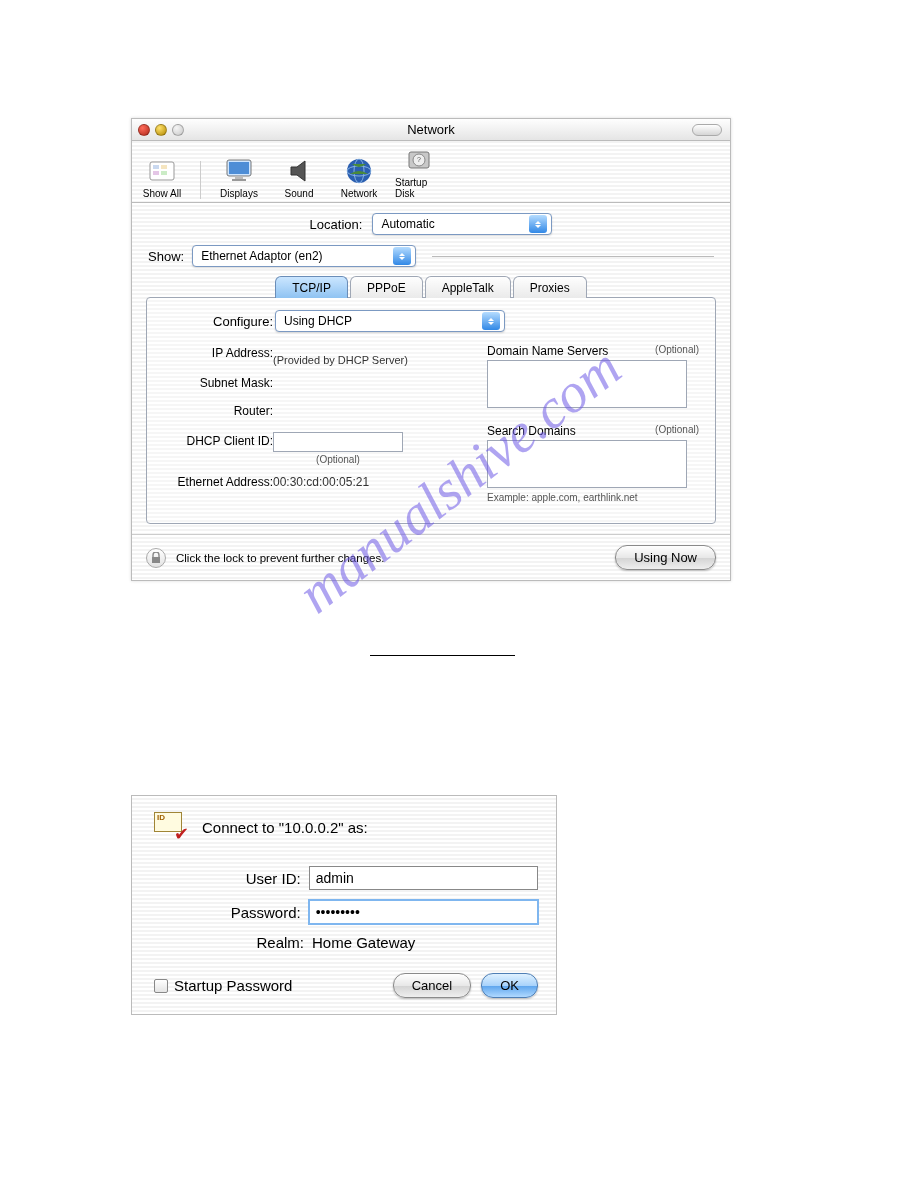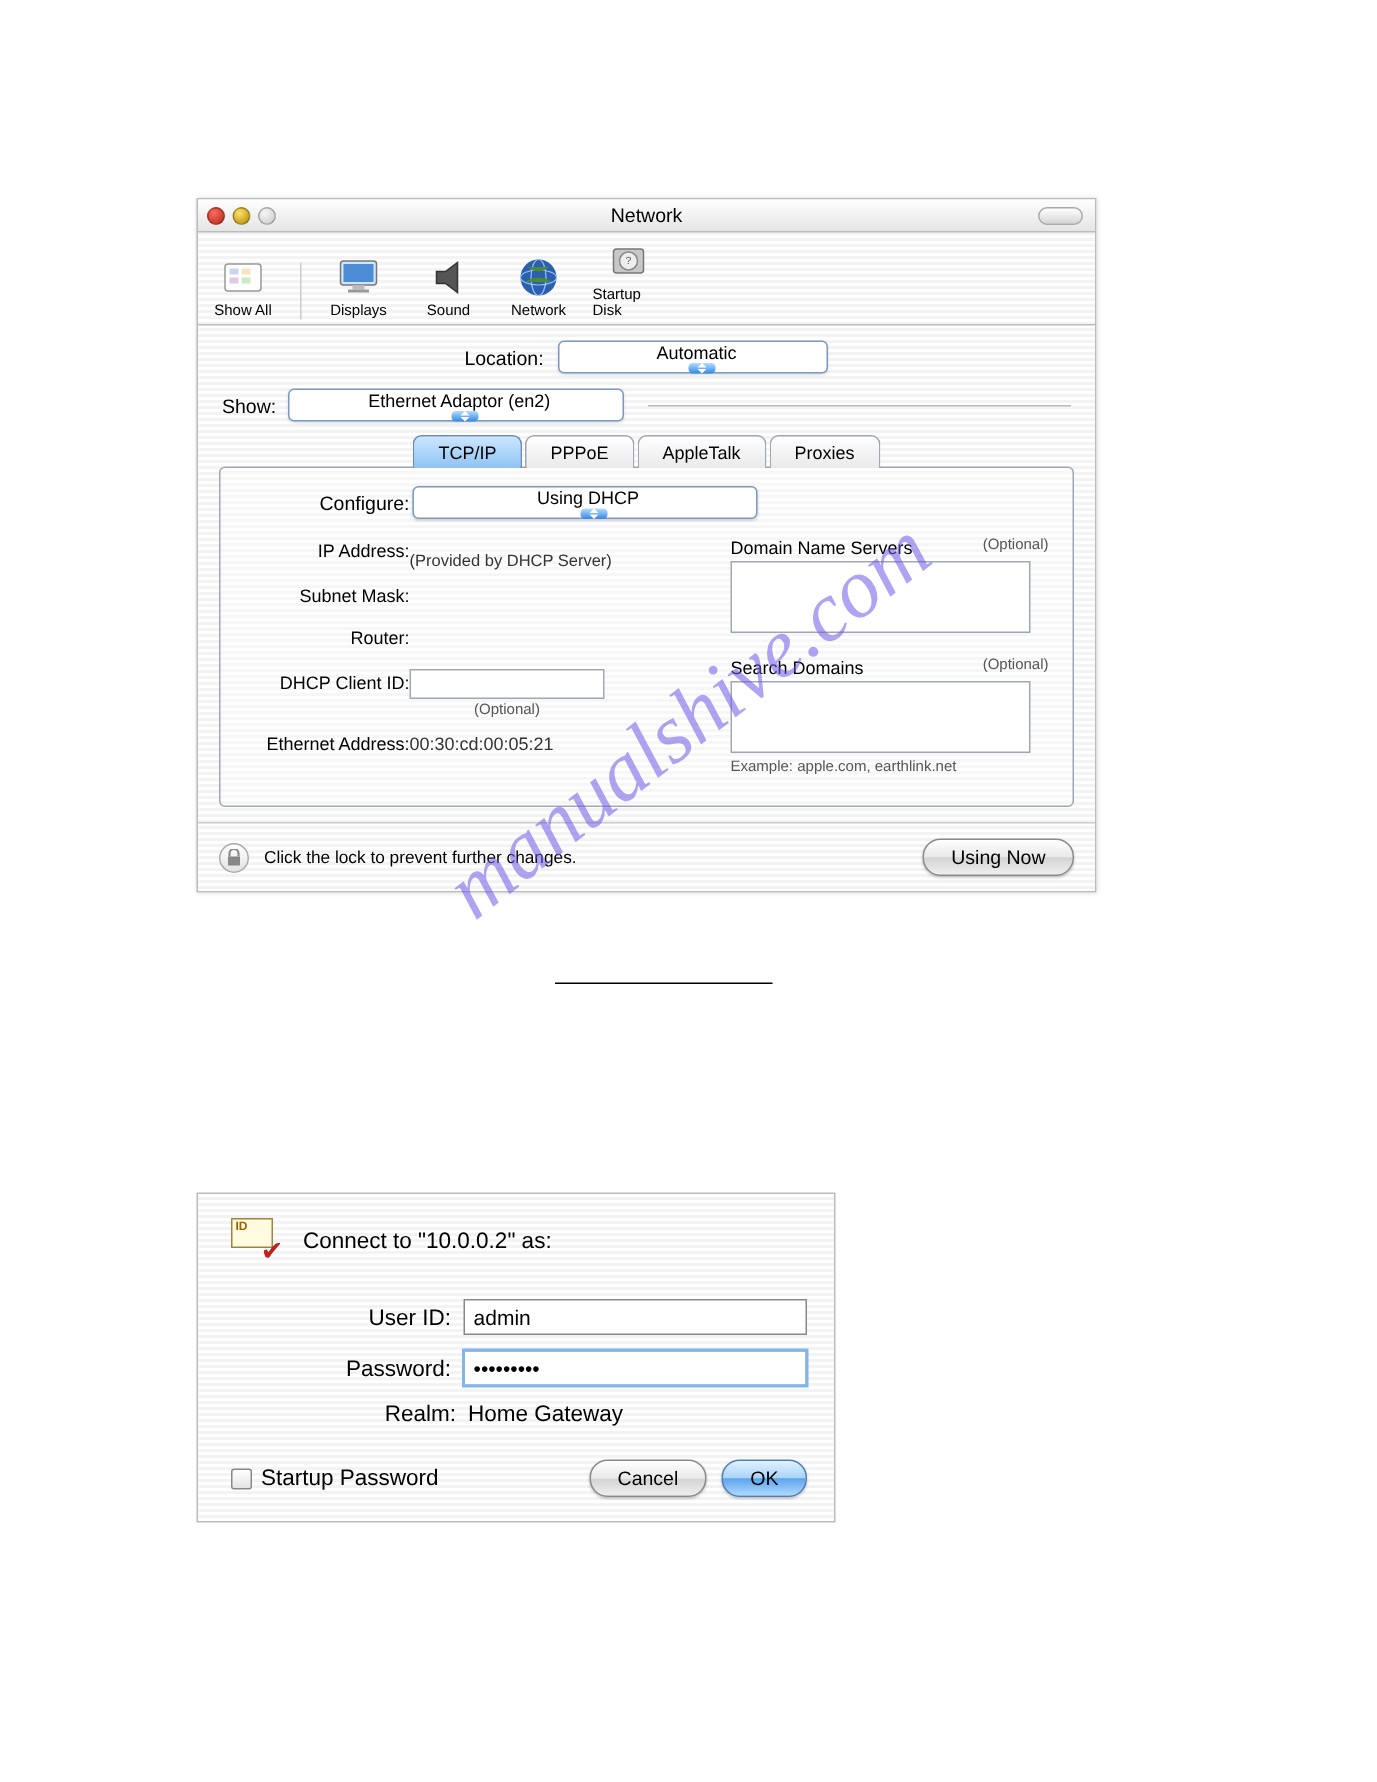--- a/index.html
+++ b/index.html
@@ -21,21 +21,21 @@
     color: rgba(110, 90, 230, 0.55);
     font-style: italic;
     font-weight: 400;
     pointer-events: none;
     z-index: 50;
     font-family: Georgia, "Times New Roman", serif;
   }
   
   .window1 {
     position: absolute;
-    left: 131px; top: 132px;
+    left: 131px; top: 118px;
     width: 600px;
     border: 1px solid #bbb;
     background: repeating-linear-gradient(#fff 0 2px, #f3f3f3 2px 4px);
     box-shadow: 0 0 3px rgba(0,0,0,0.15);
   }
   .titlebar {
     display: flex;
     align-items: center;
     height: 22px;
     background: linear-gradient(#fefefe, #e5e5e5);
@@ -60,21 +60,20 @@
   .tool .icon { width:32px;height:30px; display:flex;align-items:center;justify-content:center;}
   .tool span { font-size:10px; }
   .divider-v { width:1px; height:38px; background:#ccc; margin:0 2px;}
   .locrow { display:flex; align-items:center; justify-content:center; gap:10px; padding:10px 0 6px; }
   .label-r { font-size:13px; }
   .aqua-select {
     display:inline-flex; align-items:center; justify-content:space-between;
     background:#fff; border:1px solid #7b99c2;
     height:22px; border-radius:4px; padding:0 4px 0 8px; font-size:12px;
     box-shadow: inset 0 1px 0 #fff, 0 1px 2px rgba(0,0,0,0.15);
-    flex-direction: column;
   }
   .aqua-select .endcap {
     width:18px; height:18px; border-radius:3px;
     background: linear-gradient(#b5dcff,#3188e6);
     display:flex;flex-direction:column;align-items:center;justify-content:center;
     margin-left:8px;
   }
   .aqua-select .endcap:before{content:"";border-left:3px solid transparent;border-right:3px solid transparent;border-bottom:3px solid #fff;margin-bottom:1px;}
   .aqua-select .endcap:after{content:"";border-left:3px solid transparent;border-right:3px solid transparent;border-top:3px solid #fff;}
   .showrow{display:flex;align-items:center;gap:8px;padding:4px 16px 8px;}

